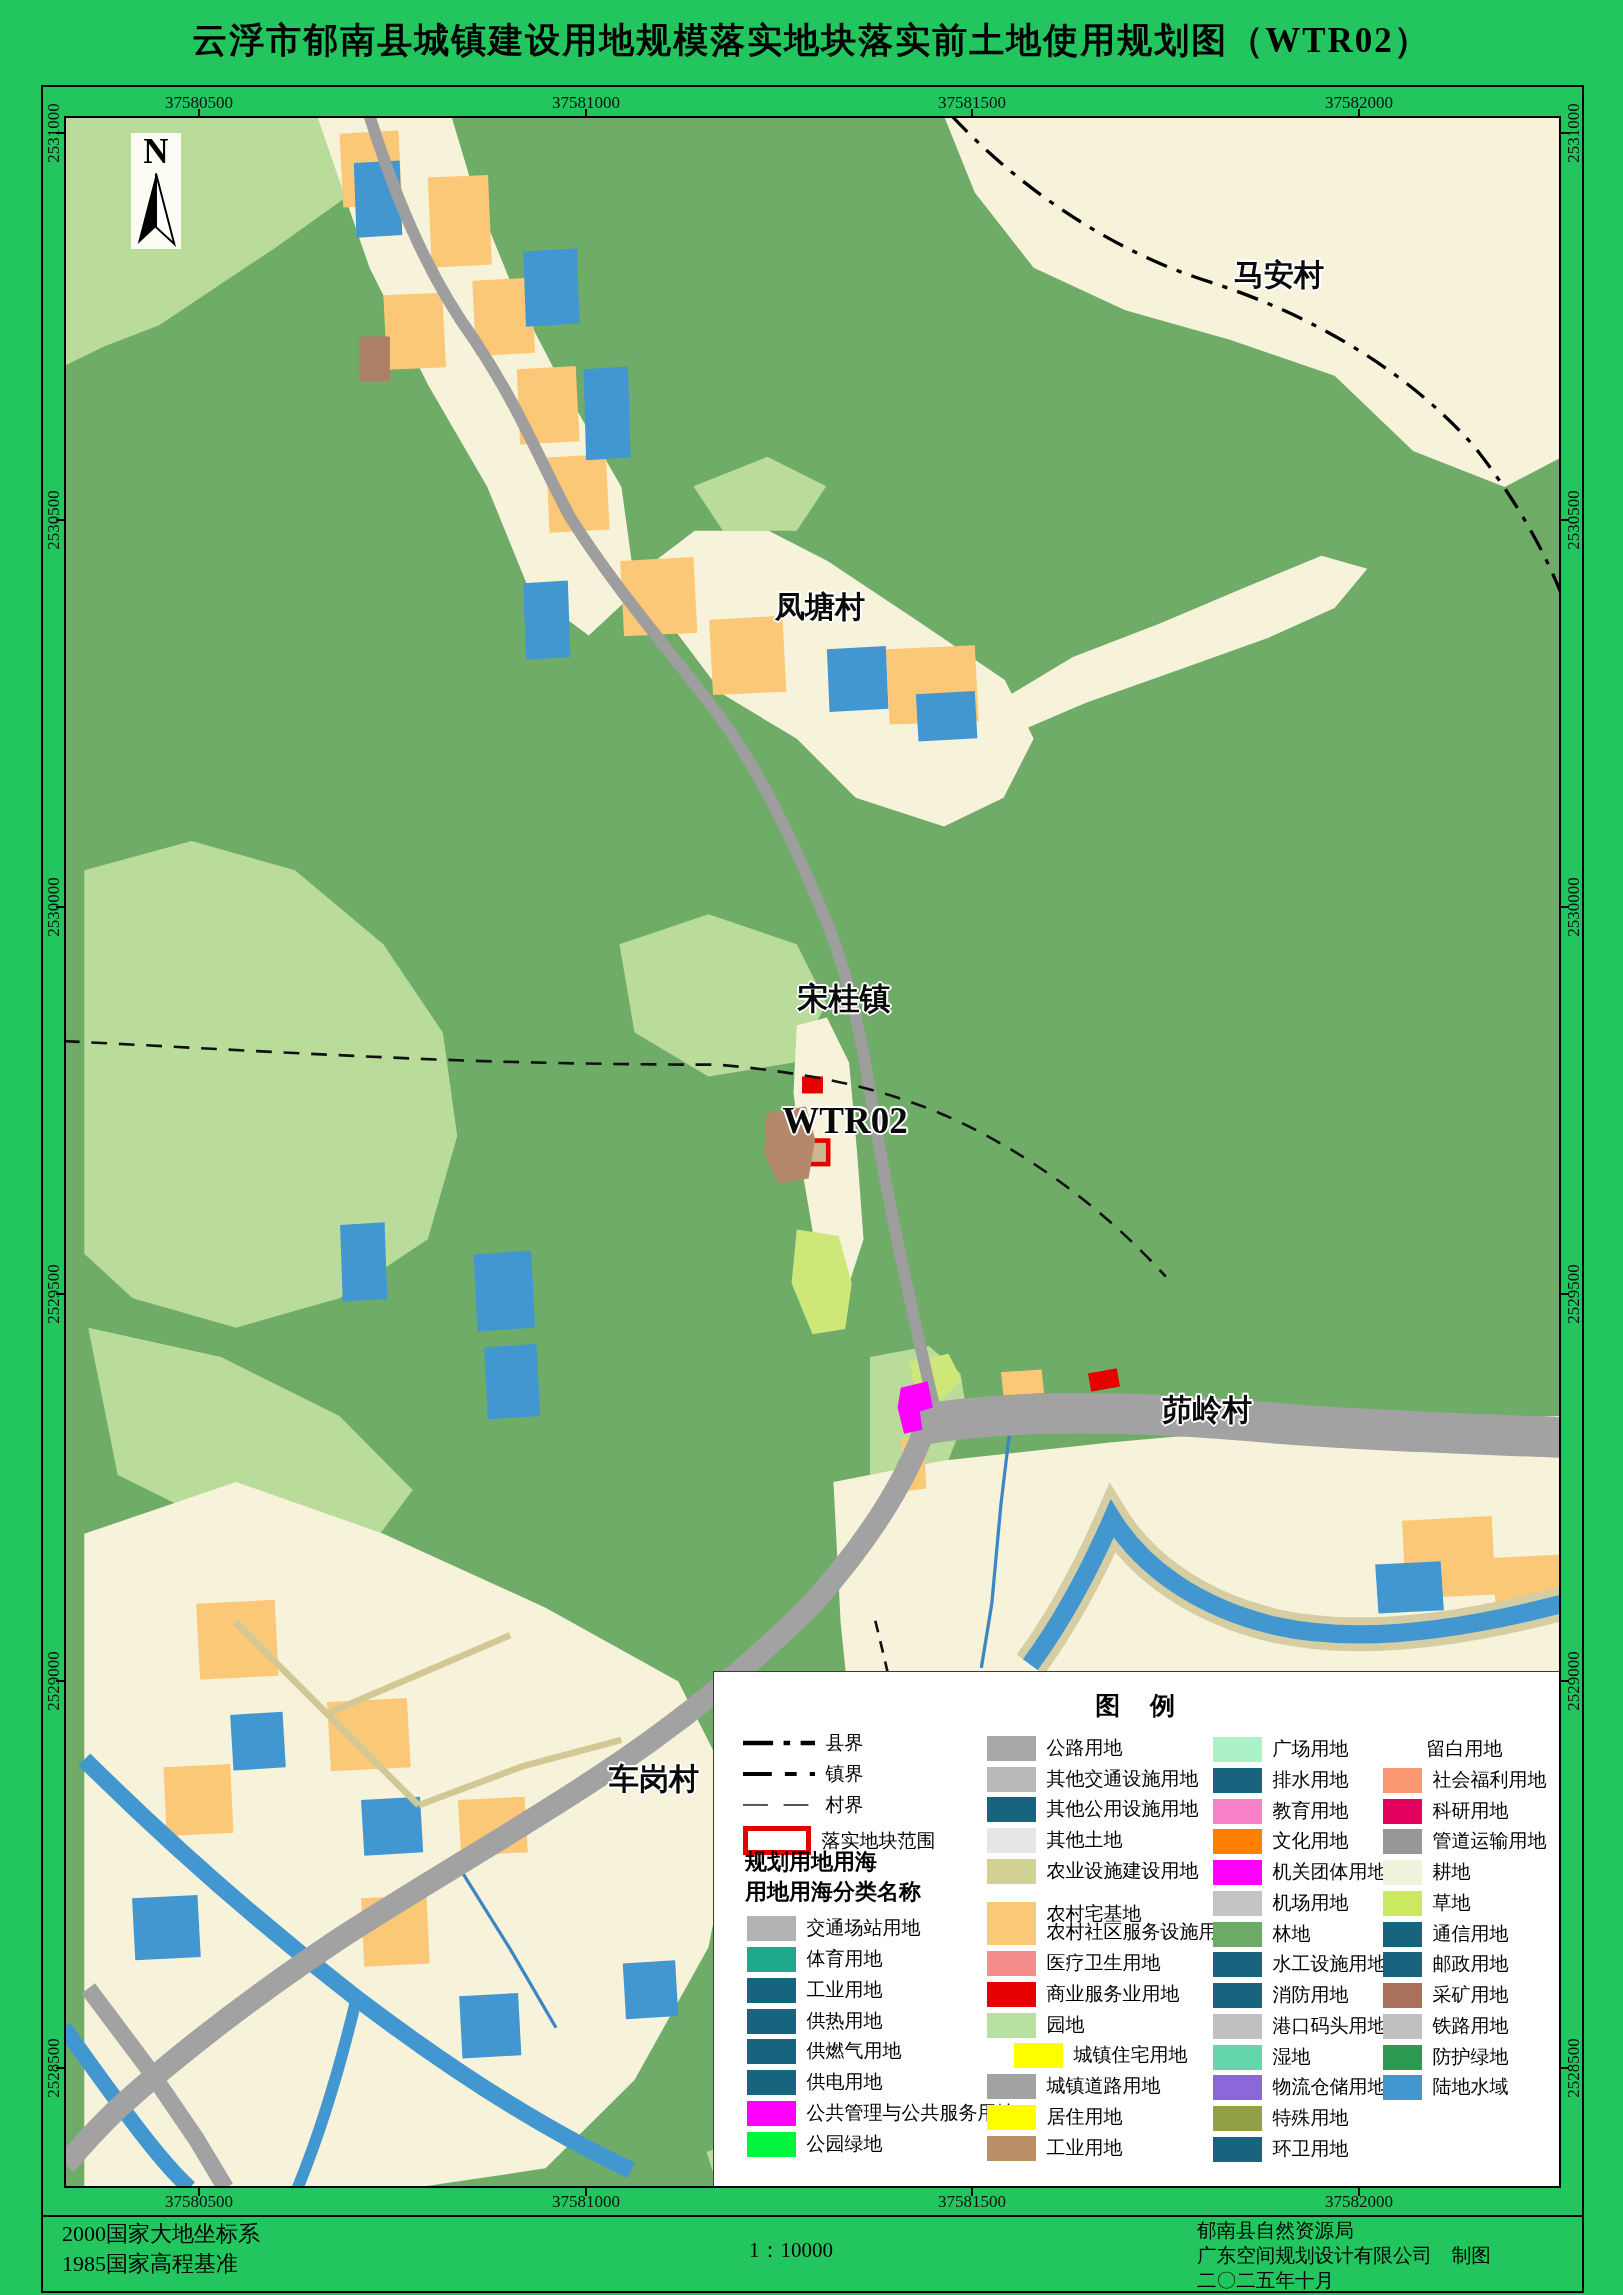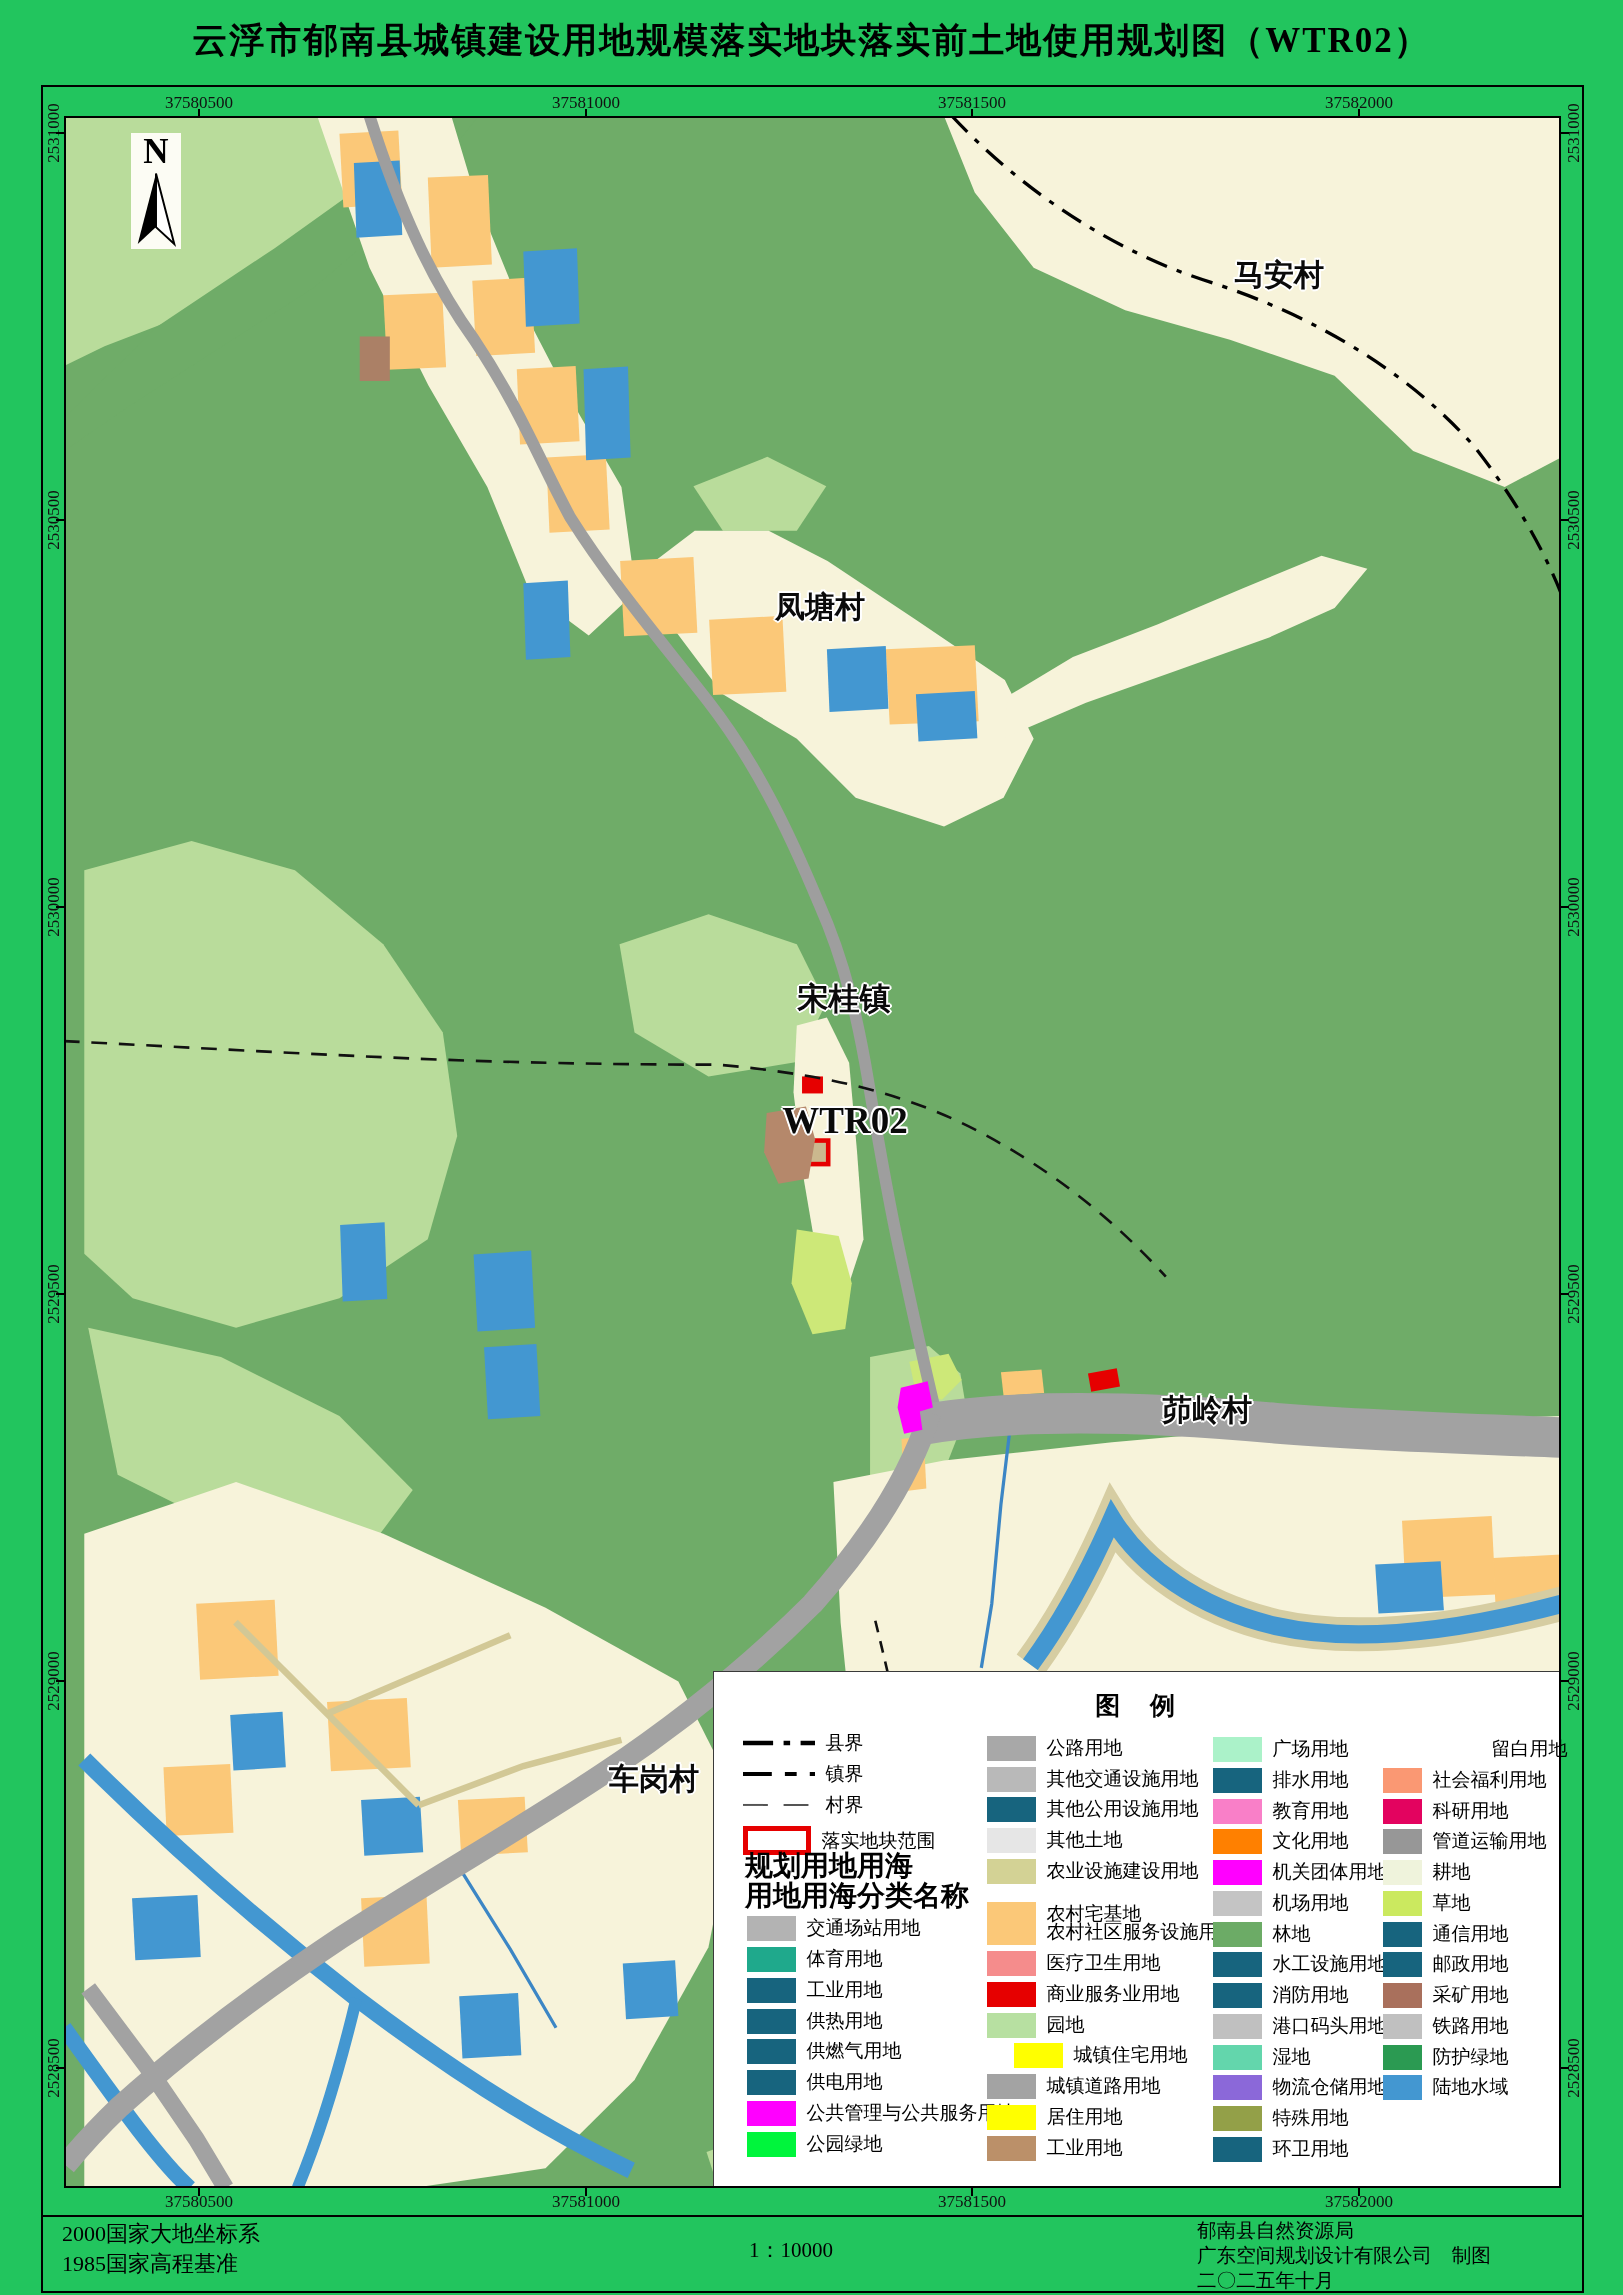--- a/index.html
+++ b/index.html
@@ -27,21 +27,21 @@
            background:#fcfcf4;z-index:2;text-align:center;}
   .compass .n{font-size:35px;font-weight:bold;line-height:38px;color:#000;}
   .legend{position:absolute;left:713px;top:1671px;width:848px;height:517px;
           background:#ffffff;border:1.3px solid #3a3a3a;box-sizing:border-box;z-index:3;}
   .legend-title{position:absolute;left:4px;top:17px;width:100%;text-align:center;
                 font-size:25px;font-weight:bold;letter-spacing:11.8px;color:#000;}
   .leg-row{position:absolute;height:26px;display:flex;align-items:center;}
   .leg-swatch{width:49px;height:25px;flex:0 0 49px;}
   .leg-label{margin-left:10.5px;font-size:19px;color:#000;white-space:nowrap;}
   .leg-sym{width:72px;flex:0 0 72px;height:7.9px;}
-  .leg-head{position:absolute;left:31px;font-size:28px;font-weight:bold;color:#000;white-space:nowrap;}
+  .leg-head{position:absolute;left:31px;font-size:22px;font-weight:bold;color:#000;white-space:nowrap;}
   .plot-sym{width:68px;height:29px;flex:0 0 68px;background:#fff;
             border:5.2px solid #e60000;box-sizing:border-box;}
   .foot{position:absolute;color:#000;z-index:2;}
 </style>
 </head>
 <body>
 
 <div class="sheet">
 
   <div class="map-title">云浮市郁南县城镇建设用地规模落实地块落实前土地使用规划图（WTR02）</div>
@@ -409,21 +409,21 @@
         <div class="leg-row" style="left: 499px; top: 433px;">
           <div class="leg-swatch" style="width: 49px; flex: 0 0 49px; background: rgb(147, 160, 72);"></div>
           <span class="leg-label">特殊用地</span>
         </div>
         <div class="leg-row" style="left: 499px; top: 464px;">
           <div class="leg-swatch" style="width: 49px; flex: 0 0 49px; background: rgb(23, 100, 126);"></div>
           <span class="leg-label">环卫用地</span>
         </div>
       </div>
     <div id="leg-col4">
-        <div class="leg-row" style="left: 686px; top: 64px; gap: 42px;">
+        <div class="leg-row" style="left: 663px; top: 64px;">
           <div class="leg-swatch" style="width: 39px; flex: 0 0 39px; background: rgb(255, 255, 255);"></div>
           <span class="leg-label">留白用地</span>
         </div>
         <div class="leg-row" style="left: 669px; top: 95px;">
           <div class="leg-swatch" style="width: 39px; flex: 0 0 39px; background: rgb(250, 152, 115);"></div>
           <span class="leg-label">社会福利用地</span>
         </div>
         <div class="leg-row" style="left: 669px; top: 126px;">
           <div class="leg-swatch" style="width: 39px; flex: 0 0 39px; background: rgb(227, 3, 95);"></div>
           <span class="leg-label">科研用地</span>

